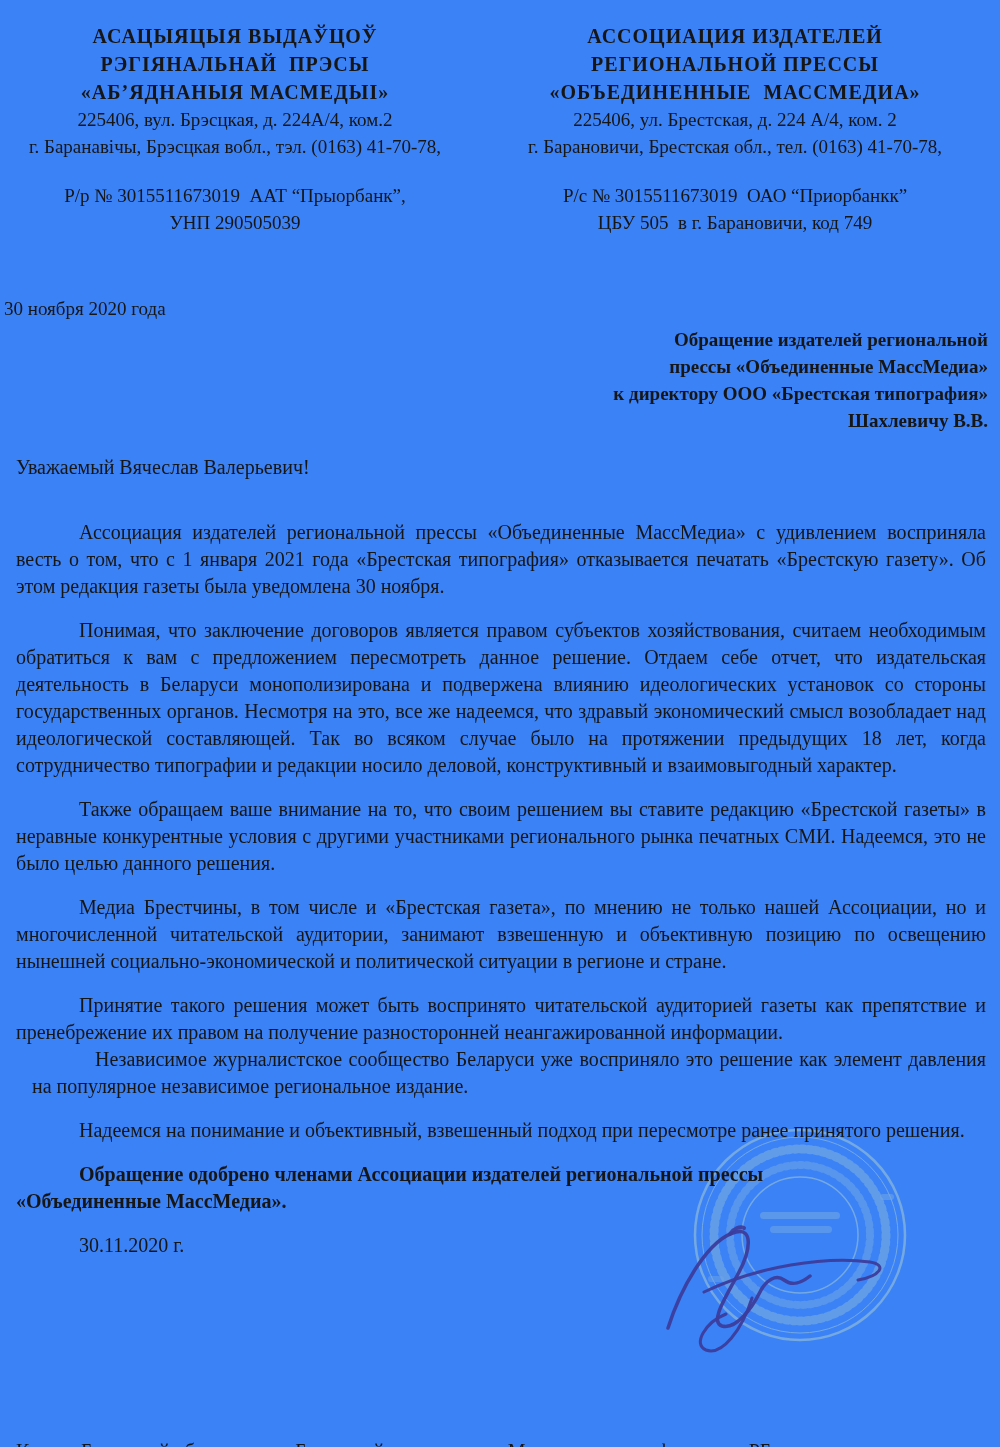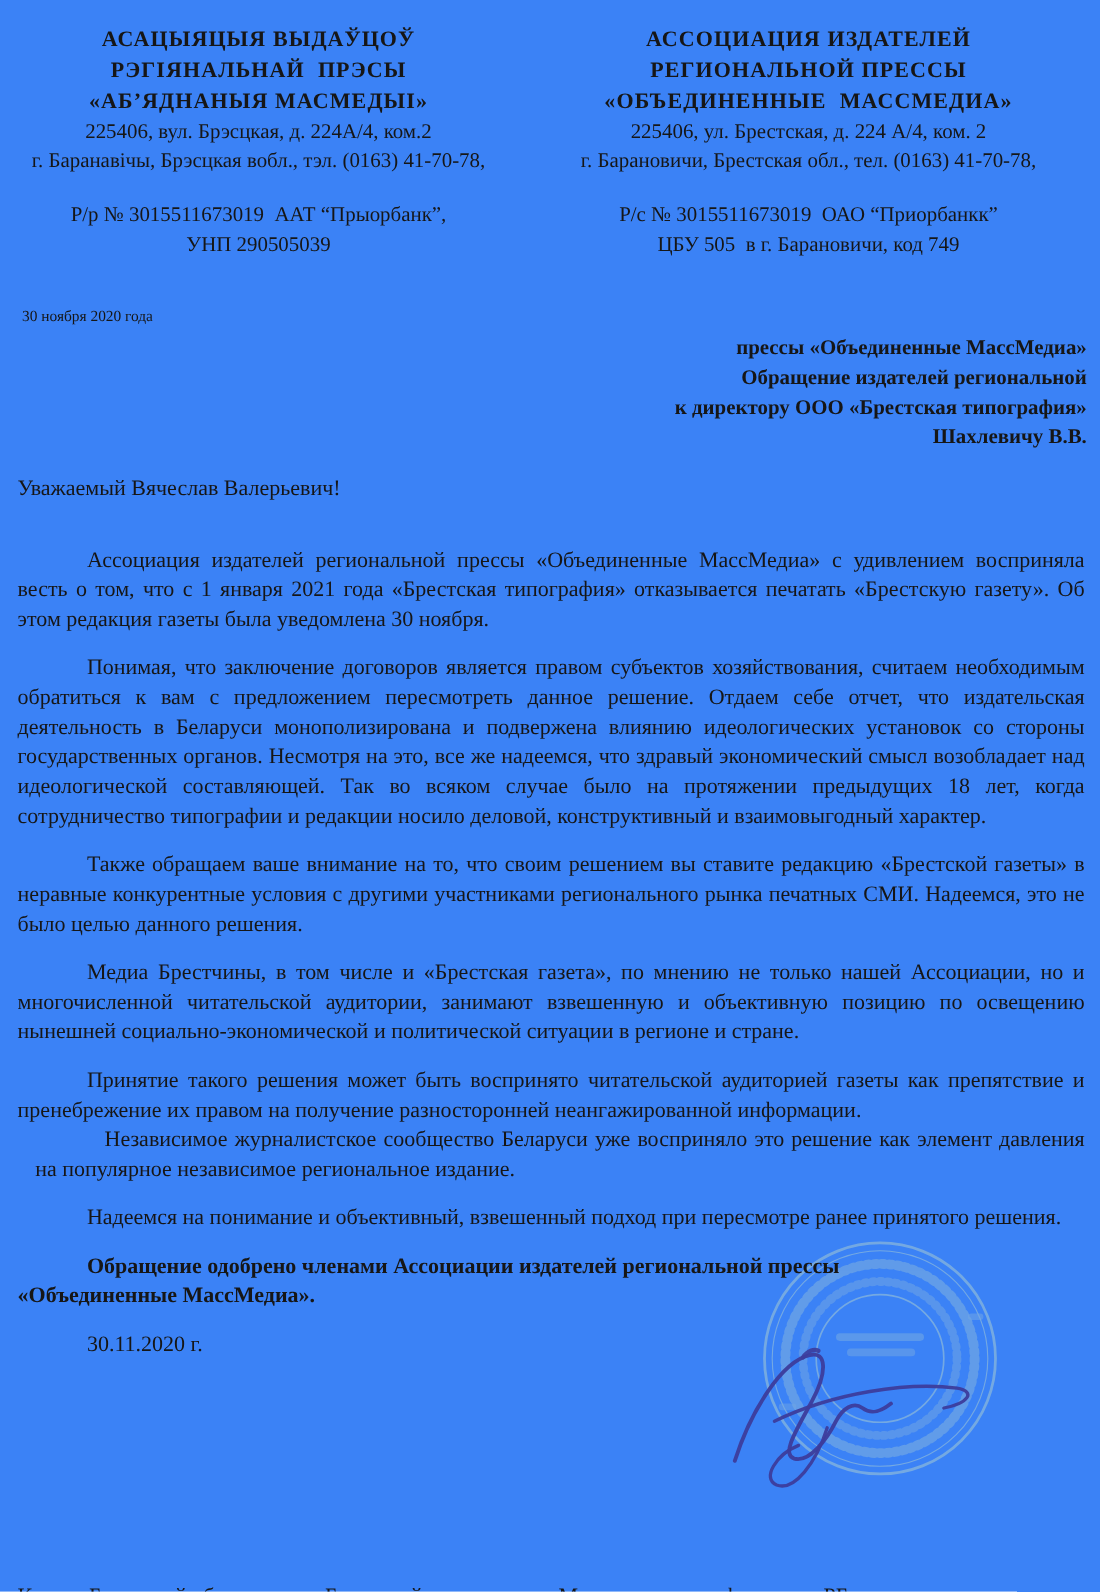--- a/index.html
+++ b/index.html
@@ -30,23 +30,23 @@
     font-size:19px;
     line-height:27px;
   }
   .bank-block{margin-top:22px;}
   .bank-line{
     font-size:19px;
     line-height:27px;
   }
   
   .date-line{
-    margin-top:45px;
-    padding-left:20px;
-    font-size:14px;
+    margin-top:62px;
+    padding-left:4px;
+    font-size:19px;
   }
   .recipient{
     margin-top:6px;
     padding-right:12px;
     text-align:right;
     font-weight:bold;
     font-size:19px;
     line-height:27px;
   }
   .salutation{
@@ -125,22 +125,22 @@
       <div class="bank-block">
         <div class="bank-line line">Р/с № 3015511673019  ОАО “Приорбанкк”</div>
         <div class="bank-line line">ЦБУ 505  в г. Барановичи, код 749</div>
       </div>
     </div>
   </div>
 
   <div class="date-line">30 ноября 2020 года</div>
 
   <div class="recipient">
+    <div class="line">Обращение издателей региональной</div>
     <div class="line">прессы «Объединенные МассМедиа»</div>
-    <div class="line">Обращение издателей региональной</div>
     <div class="line">к директору ООО «Брестская типография»</div>
     <div class="line">Шахлевичу В.В.</div>
   </div>
 
   <div class="salutation">Уважаемый Вячеслав Валерьевич!</div>
 
   <div class="body-text">
     <p class="first">Ассоциация издателей региональной прессы «Объединенные МассМедиа» с удивлением восприняла весть о том, что с 1 января 2021 года «Брестская типография» отказывается печатать «Брестскую газету». Об этом редакция газеты была уведомлена 30 ноября.</p>
     <p>Понимая, что заключение договоров является правом субъектов хозяйствования, считаем необходимым обратиться к вам с предложением пересмотреть данное решение. Отдаем себе отчет, что издательская деятельность в Беларуси монополизирована и подвержена влиянию идеологических установок со стороны государственных органов. Несмотря на это, все же надеемся, что здравый экономический смысл возобладает над идеологической составляющей. Так во всяком случае было на протяжении предыдущих 18 лет, когда сотрудничество типографии и редакции носило деловой, конструктивный и взаимовыгодный характер.</p>
     <p>Также обращаем ваше внимание на то, что своим решением вы ставите редакцию «Брестской газеты» в неравные конкурентные условия с другими участниками регионального рынка печатных СМИ. Надеемся, это не было целью данного решения.</p>

